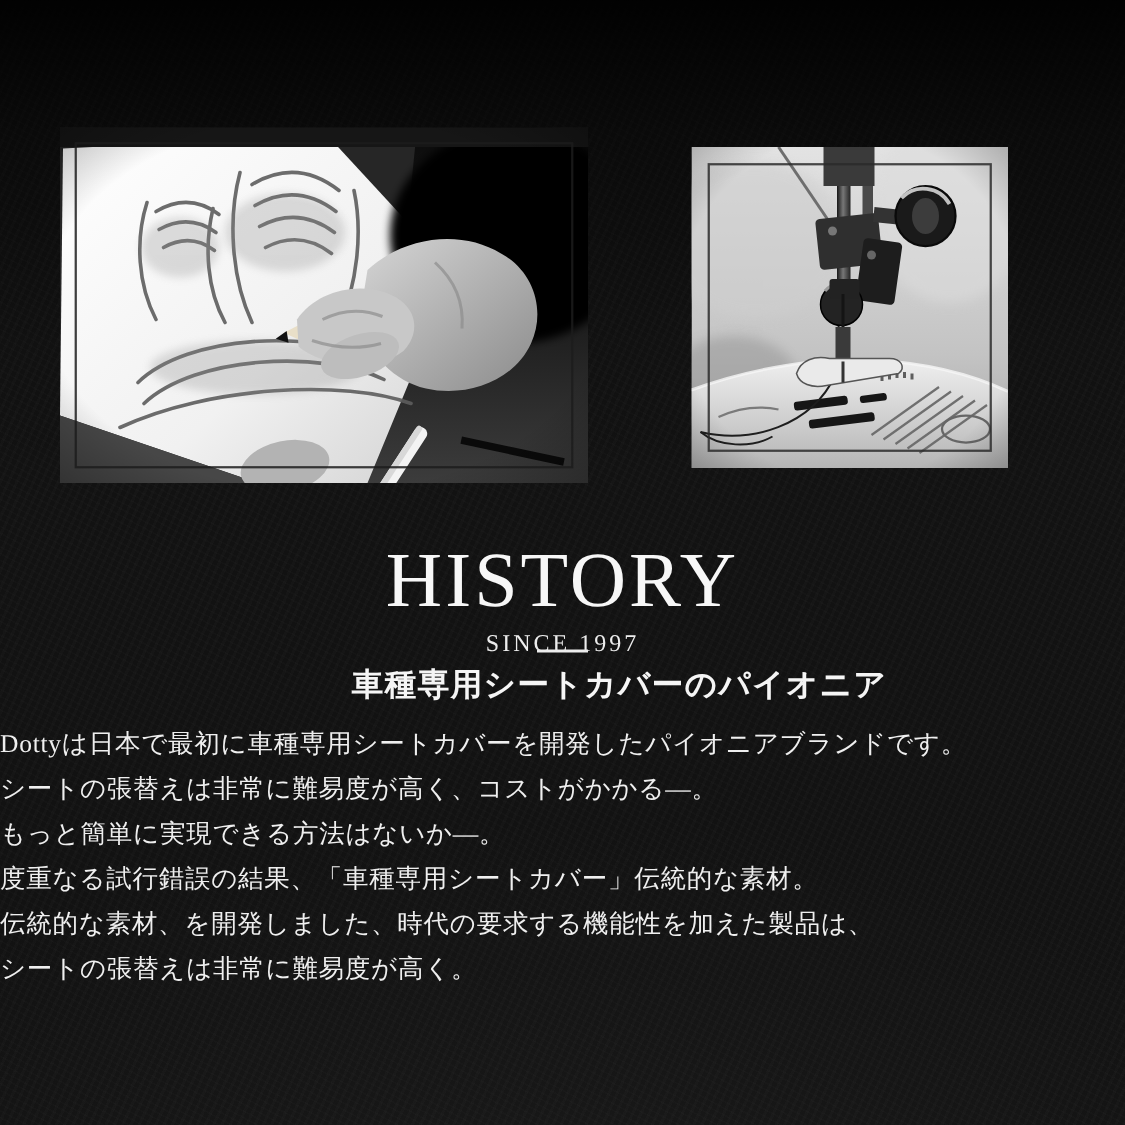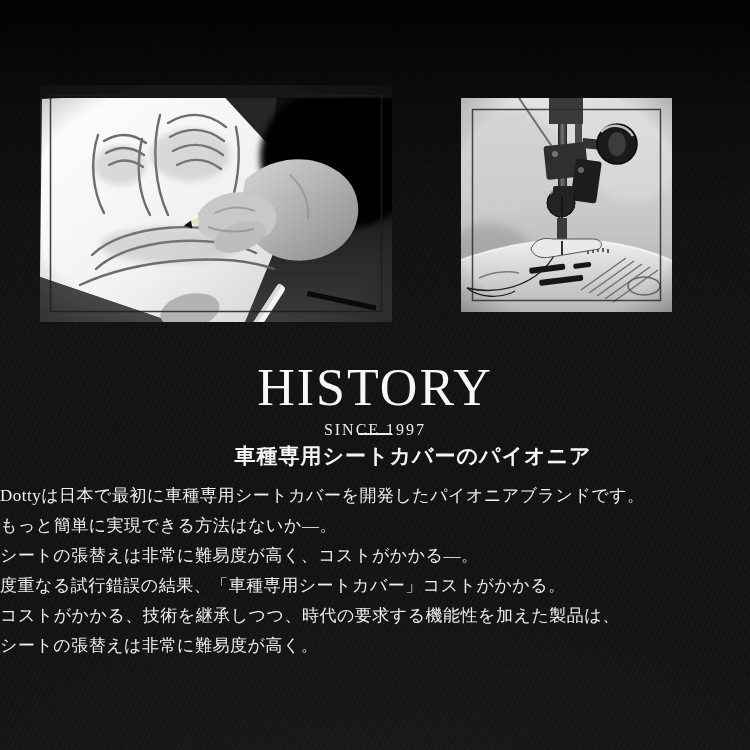--- a/index.html
+++ b/index.html
@@ -225,20 +225,20 @@
     </svg>
   </figure>
 
   <div class="title">HISTORY</div>
   <div class="subtitle">SINCE 1997</div>
   <div class="divider"></div>
   <h3 class="heading">車種専用シートカバーのパイオニア</h3>
 
   <div class="paragraph">
     <div class="line">Dottyは日本で最初に車種専用シートカバーを開発したパイオニアブランドです。</div>
+    <div class="line">シートの張替えは非常に難易度が高く、コストがかかる―。</div>
     <div class="line">もっと簡単に実現できる方法はないか―。</div>
-    <div class="line">シートの張替えは非常に難易度が高く、コストがかかる―。</div>
-    <div class="line">度重なる試行錯誤の結果、「車種専用シートカバー」コストがかかる。</div>
-    <div class="line">コストがかかる、技術を継承しつつ、時代の要求する機能性を加えた製品は、</div>
+    <div class="line">度重なる試行錯誤の結果、「車種専用シートカバー」伝統的な素材。</div>
+    <div class="line">伝統的な素材、を開発しました、時代の要求する機能性を加えた製品は、</div>
     <div class="line">シートの張替えは非常に難易度が高く。</div>
   </div>
 
 </div>
 
 </body></html>

